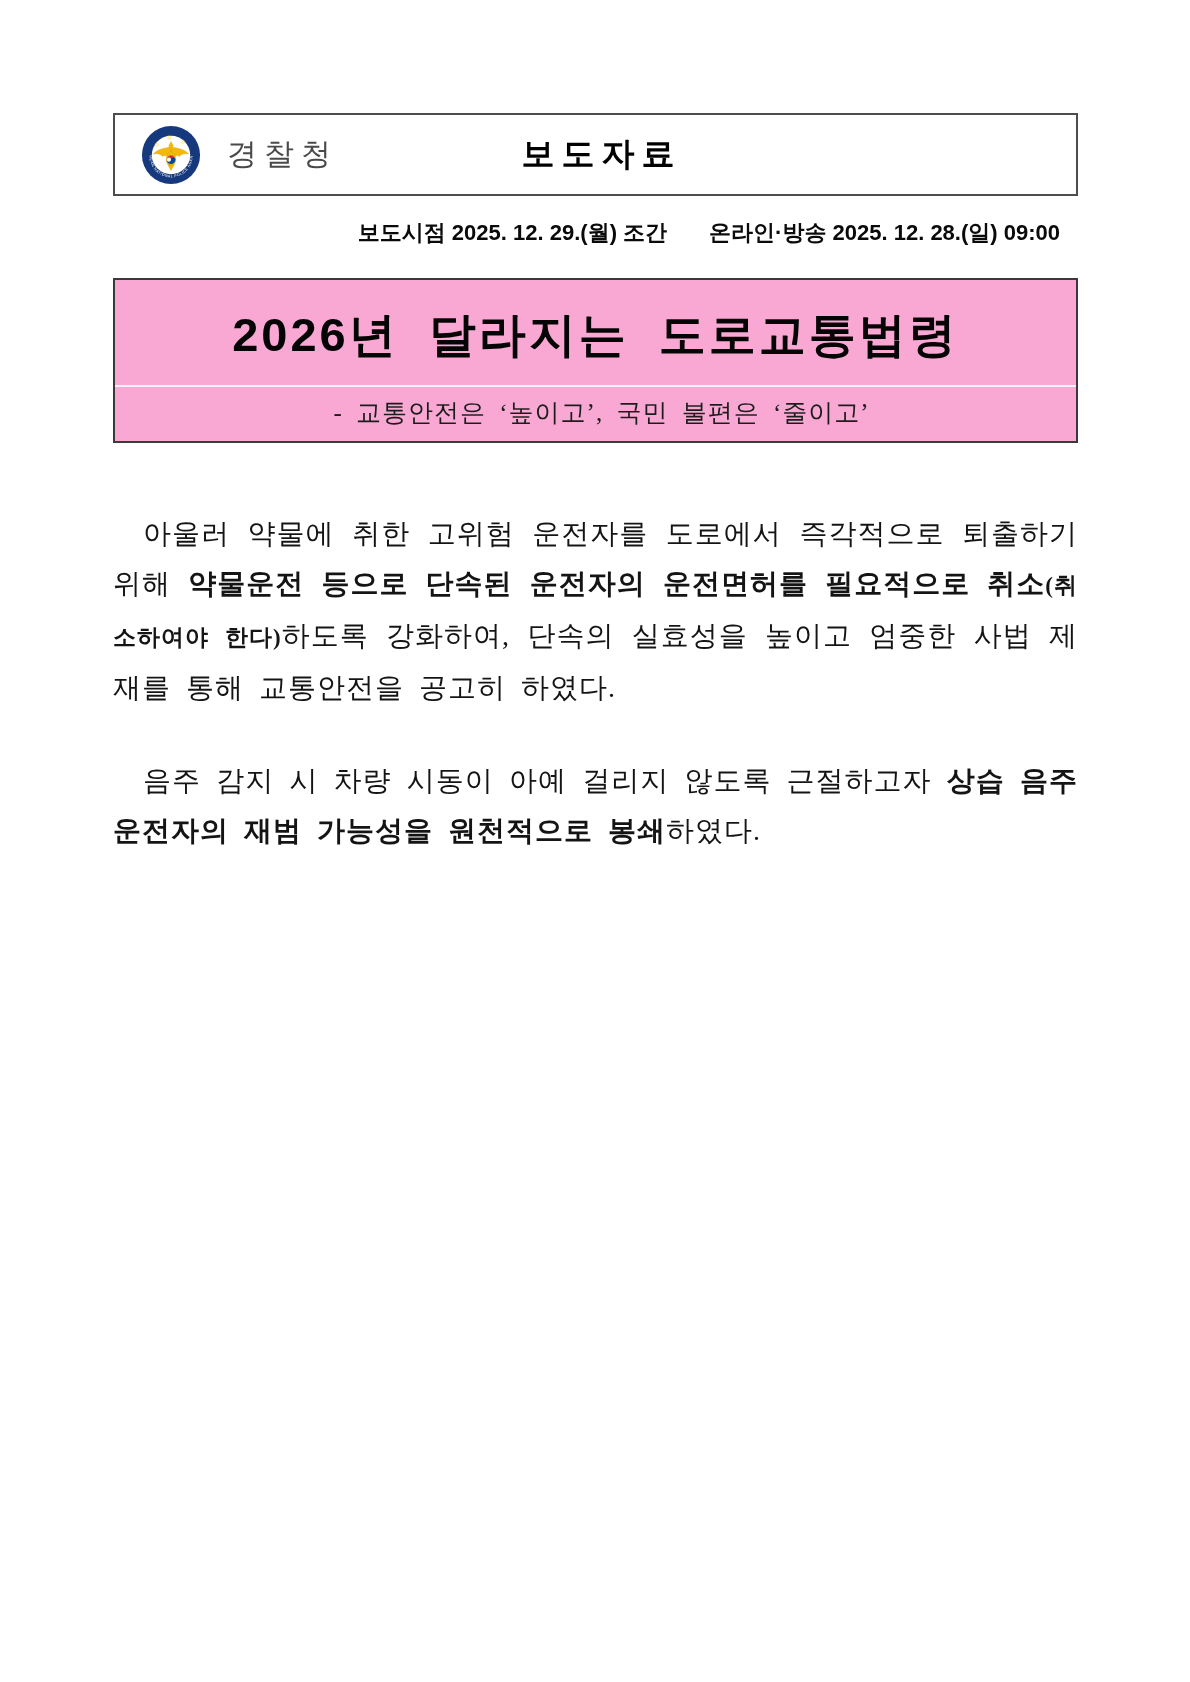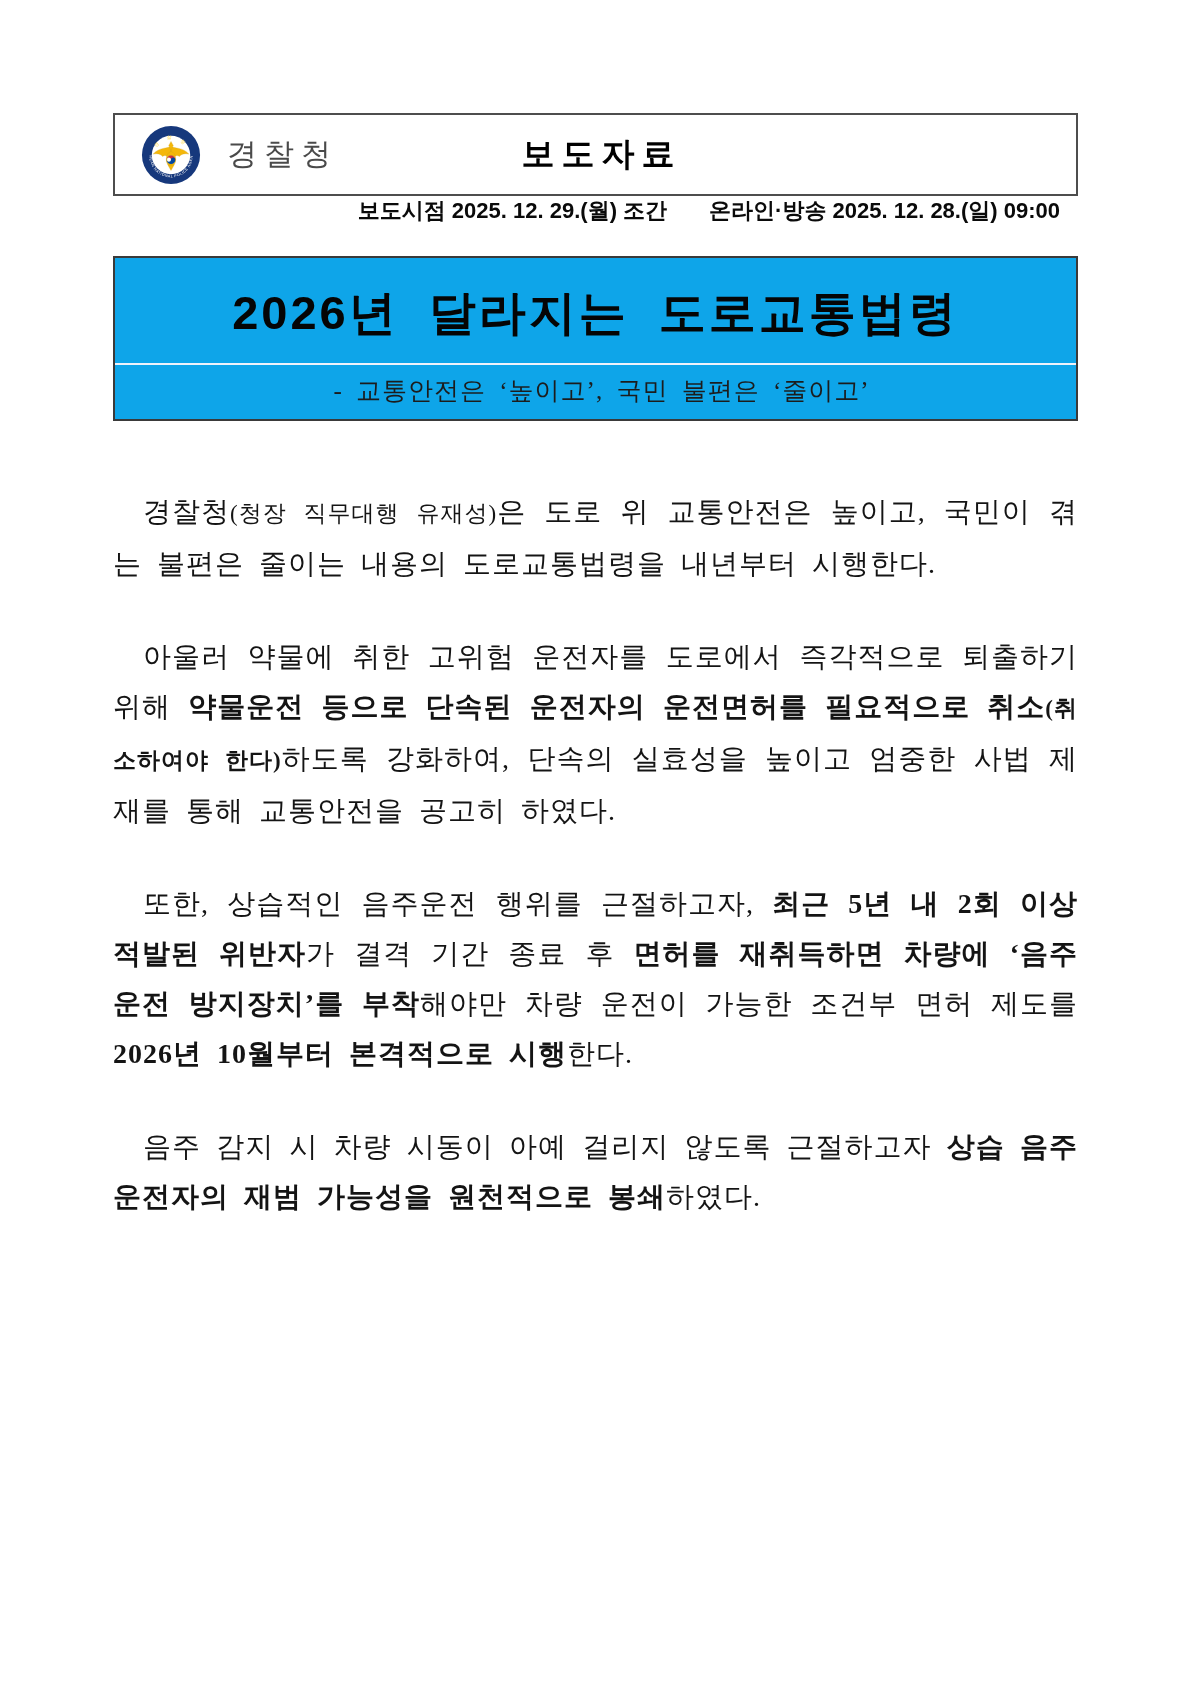--- a/index.html
+++ b/index.html
@@ -41,35 +41,36 @@
     left: 12px; right: 0;
     text-align: center;
     font-size: 33px;
     font-weight: bold;
     letter-spacing: 7px;
     color: #000;
   }
 
   
   .release-info {
+    margin-top: 22px;
     text-align: right;
     padding-right: 18px;
     font-family: "Liberation Sans", "DejaVu Sans", sans-serif;
     font-weight: bold;
     font-size: 22px;
     color: #0a0a0a;
     white-space: nowrap;
   }
   .release-info .chunk { display: inline-block; }
   .release-info .gap { display: inline-block; width: 42px; }
 
   
   .title-box {
     margin-top: 30px;
-    background: #0ea5e9;
+    background: #f9a8d4;
     border: 2px solid #3a3a3a;
     box-sizing: border-box;
   }
   .title-row {
     padding: 24px 10px 18px 10px;
     text-align: center;
     font-family: "Liberation Sans", "DejaVu Sans", sans-serif;
     font-weight: bold;
     font-size: 47px;
     letter-spacing: 3px;
@@ -147,24 +148,22 @@
     </div>
 
     <div class="title-box">
       <div class="title-row">2026년 달라지는 도로교통법령</div>
       <div class="title-divider"></div>
       <div class="subtitle-row">- 교통안전은 ‘높이고’, 국민 불편은 ‘줄이고’</div>
     </div>
 
     <div class="body-text">
 
-      <p><span>경찰청</span><span class="seg-sm">(청장 직무대행 유재성)</span><span>은 도로 위 교통안전은 높이고, 국민이 겪는 불편은 줄이는 내용의 도로교통법령을 내년부터 시행한다.</span></p>
 
 
       <p><span>아울러 약물에 취한 고위험 운전자를 도로에서 즉각적으로 퇴출하기 위해 </span><span class="seg-b">약물운전 등으로 단속된 운전자의 운전면허를 필요적으로 취소</span><span class="seg-sm-b">(취소하여야 한다)</span><span>하도록 강화하여, 단속의 실효성을 높이고 엄중한 사법 제재를 통해 교통안전을 공고히 하였다.</span></p>
 
-      <p><span>또한, 상습적인 음주운전 행위를 근절하고자, </span><span class="seg-b">최근 5년 내 2회 이상 적발된 위반자</span><span>가 결격 기간 종료 후 </span><span class="seg-b">면허를 재취득하면 차량에 ‘음주 운전 방지장치’를 부착</span><span>해야만 차량 운전이 가능한 조건부 면허 제도를 </span><span class="seg-b">2026년 10월부터 본격적으로 시행</span><span>한다.</span></p>
 
       <p><span>음주 감지 시 차량 시동이 아예 걸리지 않도록 근절하고자 </span><span class="seg-b">상습 음주 운전자의 재범 가능성을 원천적으로 봉쇄</span><span>하였다.</span></p>
 
     </div>
   </div>
 </div>
 
 </body></html>

